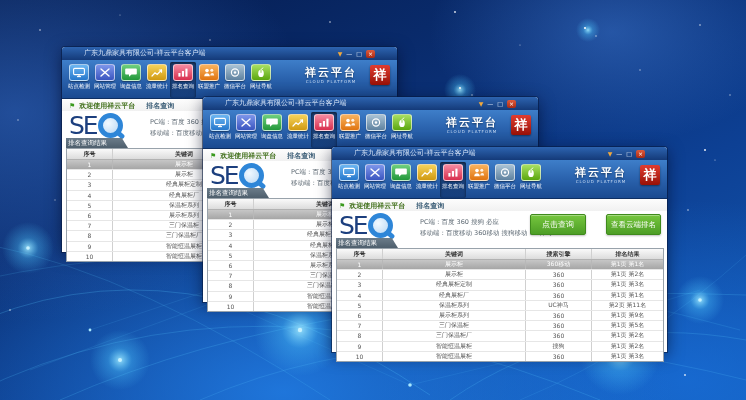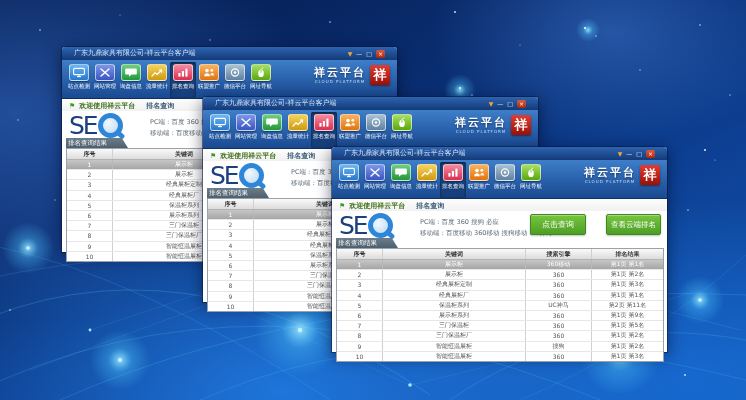--- a/index.html
+++ b/index.html
@@ -17,21 +17,21 @@
   .win{
     position:absolute;width:335px;height:205px;background:#fff;
     border-radius:3px 3px 0 0;
     box-shadow:0 4px 16px rgba(0,8,35,.6), 0 0 0 1px rgba(8,30,70,.55);
   }
   .pos-back{left:62px;top:47px;z-index:1}
   .pos-middle{left:203px;top:97px;z-index:2}
   .pos-front{left:332px;top:147px;z-index:3}
 
   .titlebar{height:13px;background:linear-gradient(#2d64b0,#143a79);border-radius:3px 3px 0 0;
-    display:flex;align-items:center;padding:0 12px;}
+    display:flex;align-items:center;padding:0 22px;}
   .title{flex:1;color:#d4e2f6;font-size:7px;line-height:13px;white-space:nowrap;overflow:hidden}
   .ctrls{display:flex;gap:4px;align-items:center}
   .ctrl{font-size:6px;line-height:8px;color:#e8eef8;cursor:default}
   .ctrl.skin{color:#f2a93c}
   .ctrl.close{color:#fff;background:linear-gradient(#e05a3a,#a82a14);border-radius:2px;padding:0 2px}
 
   .toolbar{height:36px;background:linear-gradient(#3e7ec9 0%,#2a62ad 50%,#1a4a90 100%);
     display:flex;padding:2px 4px 0;position:relative;border-bottom:1px solid #0e2f63}
   .nav{display:flex}
   .nav-item{width:26px;display:flex;flex-direction:column;align-items:center;padding-top:2px;border-radius:2px}
@@ -40,21 +40,21 @@
     display:flex;align-items:center;justify-content:center;box-shadow:0 1px 1px rgba(0,0,0,.35)}
   .ic1{background:linear-gradient(#6cb6f2,#2678cc)}
   .ic2{background:linear-gradient(#7e96ea,#3a55c0)}
   .ic3{background:linear-gradient(#6ed07e,#23973a)}
   .ic4{background:linear-gradient(#f6d35a,#d09a12)}
   .ic5{background:linear-gradient(#f58aa0,#d92f4e)}
   .ic6{background:linear-gradient(#f8b35e,#e07410)}
   .ic7{background:linear-gradient(#a9c2d4,#5f82a0)}
   .ic8{background:linear-gradient(#a8e062,#5ba60e)}
   .nav-label{font-size:6px;color:#fff;margin-top:1px;white-space:nowrap;transform:scale(.92)}
-  .brand{position:absolute;right:7px;top:5px;display:flex;align-items:center;gap:4px}
+  .brand{position:absolute;right:7px;top:5px;display:flex;align-items:center;gap:13px}
   .brand-text{text-align:center;color:#fff}
   .brand-name{font-size:11px;font-weight:bold;letter-spacing:2px;line-height:12px;text-shadow:0 1px 2px rgba(0,0,0,.45)}
   .brand-sub{font-size:4px;letter-spacing:1px;color:#c9dcf4;line-height:5px}
   .brand-badge{width:20px;height:20px;background:linear-gradient(#e23c30,#971108);color:#fff;font-size:13px;
     font-weight:bold;display:flex;align-items:center;justify-content:center;border-radius:2px;box-shadow:0 1px 2px rgba(0,0,0,.45)}
 
   .breadcrumb{height:14px;background:linear-gradient(#fdfdfd,#efefef);border-bottom:1px solid #d6d6d6;
     display:flex;align-items:center;padding:0 7px;gap:4px}
   .flag{color:#3a9a1e;font-size:7px;line-height:14px}
   .crumb{font-size:7px;font-weight:bold;color:#44721f}

